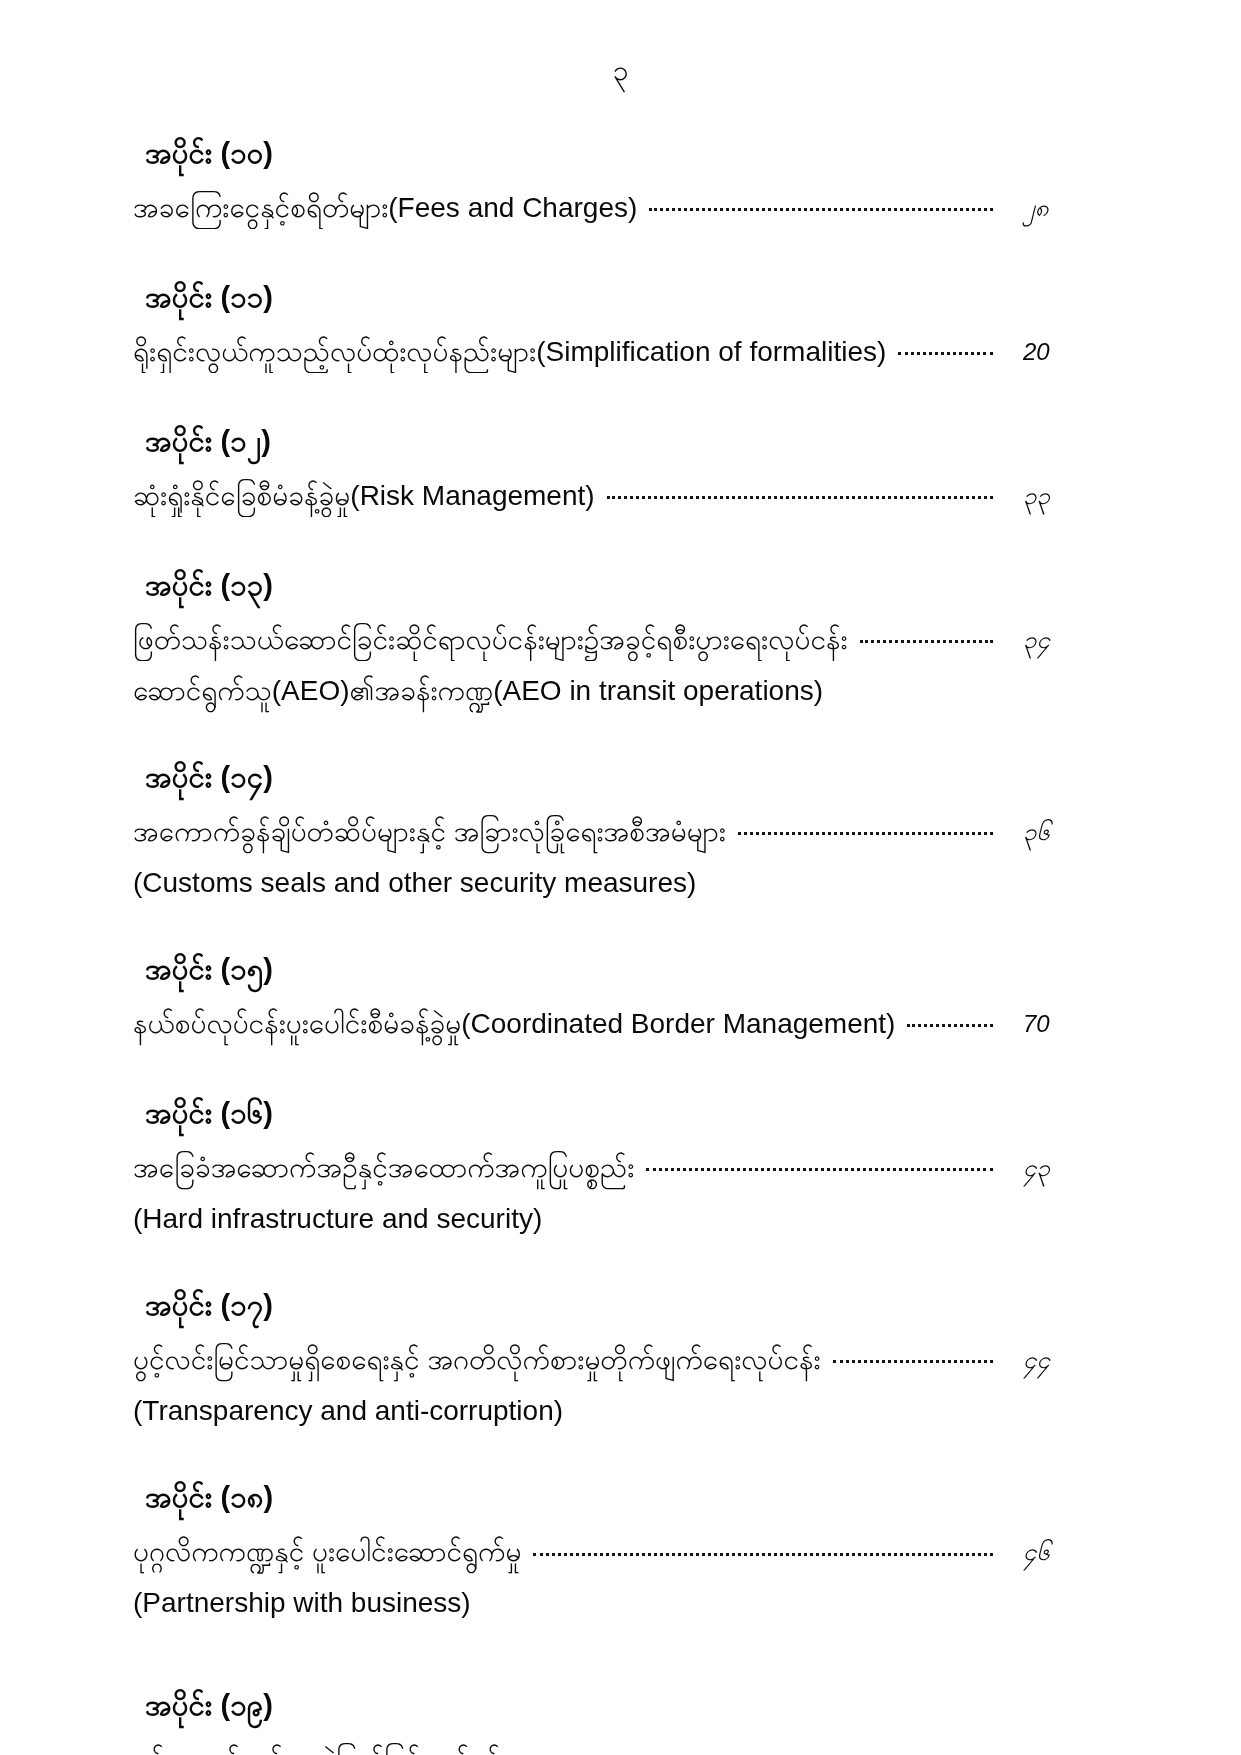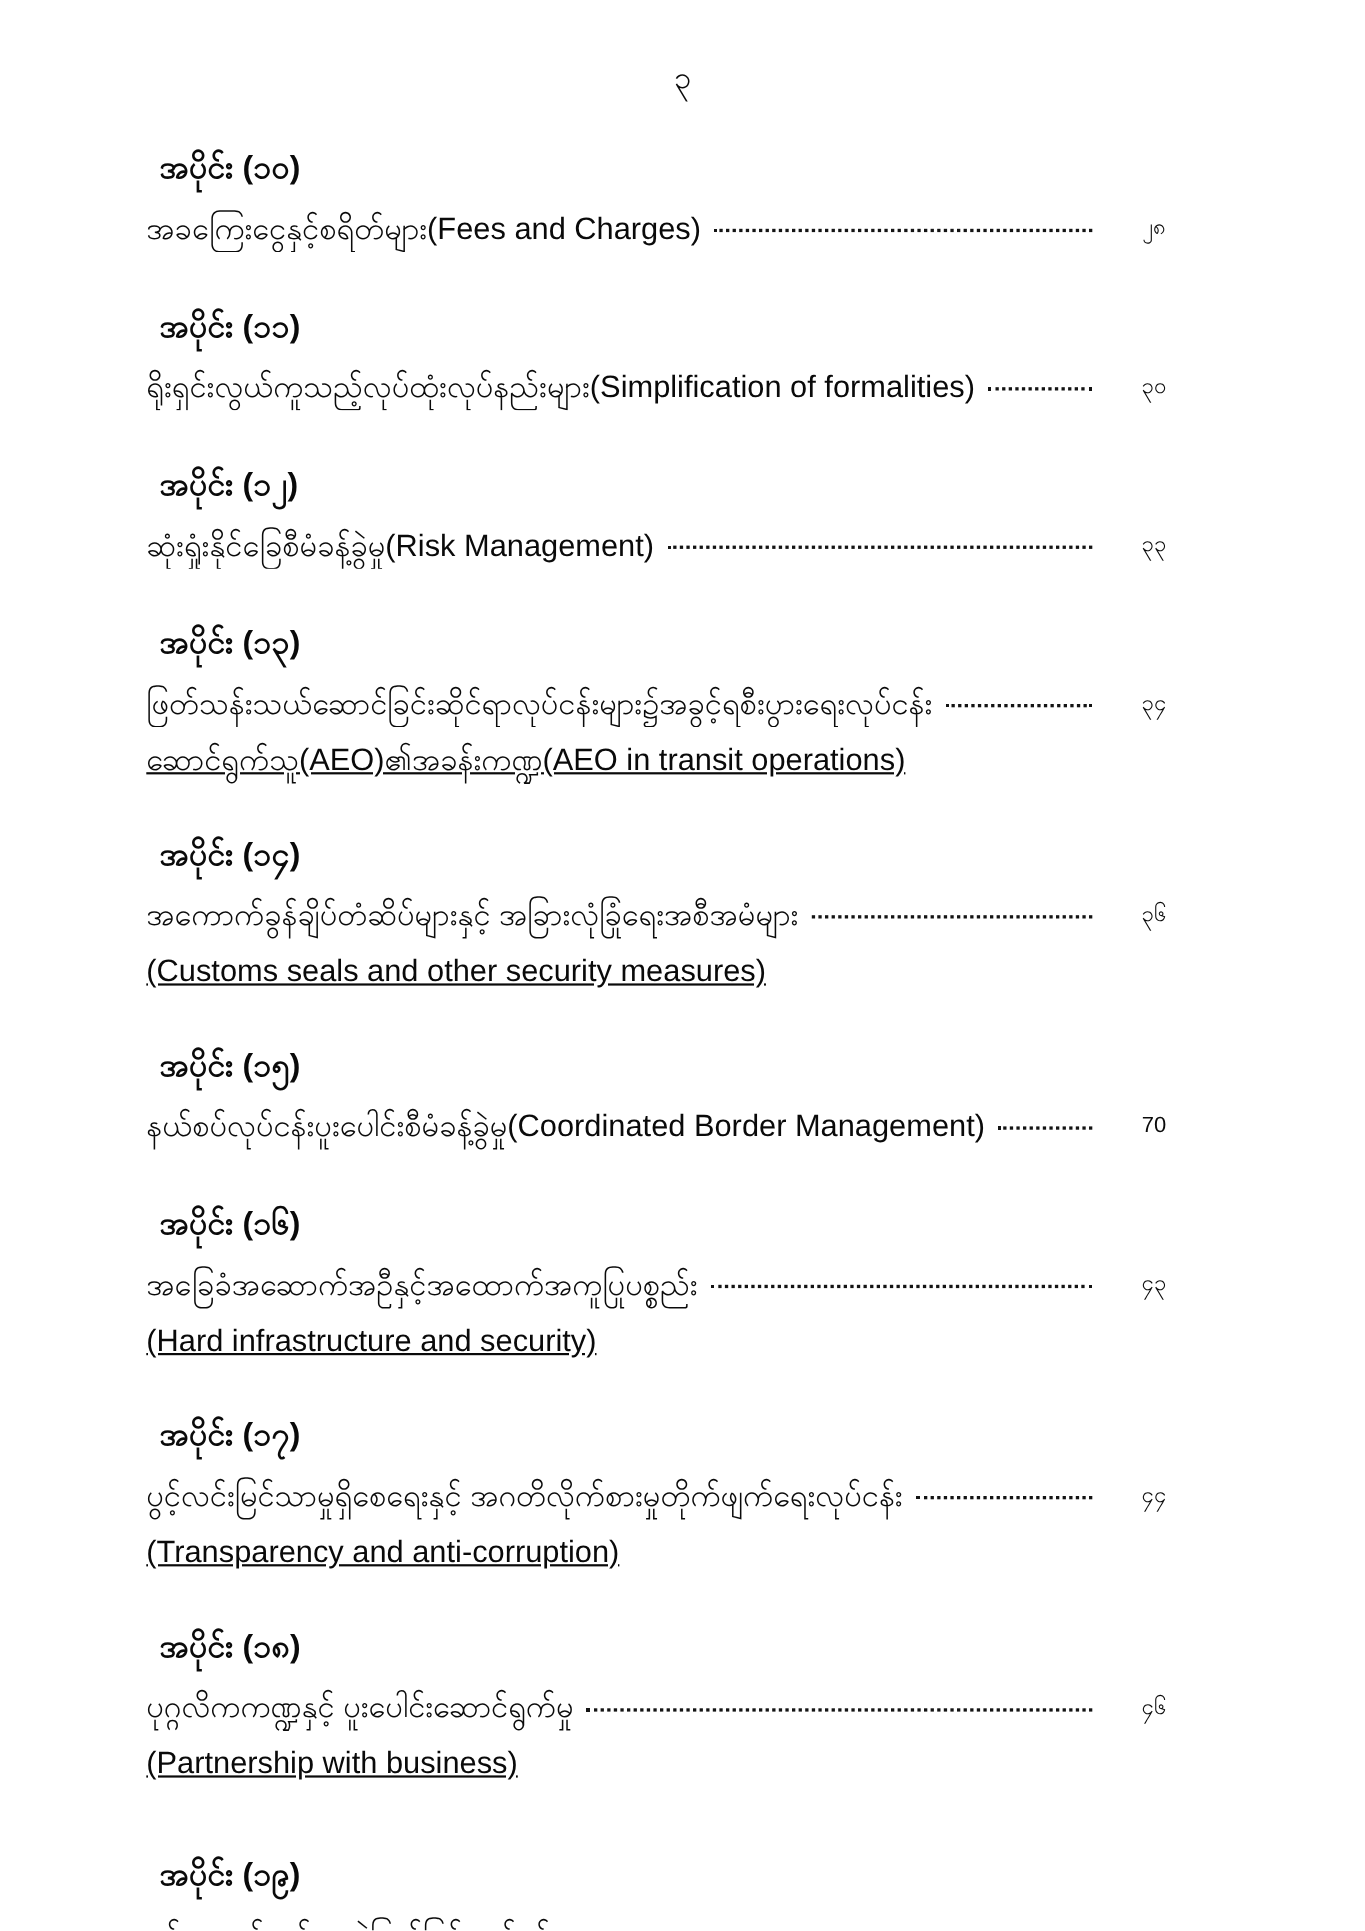--- a/index.html
+++ b/index.html
@@ -60,28 +60,28 @@
     height: 0;
     border-bottom: 3px dotted #141414;
     margin: 0 30px 0 12px;
     position: relative;
     top: 2px;
     align-self: center;
   }
   .page-num {
     flex: 0 0 auto;
     min-width: 52px;
-    text-align: center;
-    font-size: 20px;
+    text-align: left;
+    font-size: 24px;
+    font-style: italic;
   }
   .entry-sub {
     font-size: 28px;
     line-height: 1.5;
     margin-top: 6px;
-    text-decoration: underline;
   }
 </style>
 </head>
 <body>
 
 <div class="page">
 
   <div class="folio-row">၃</div>
 
   <div class="toc">
@@ -93,21 +93,21 @@
         <span class="dots"></span>
         <span class="page-num">၂၈</span>
       </div>
     </div>
 
     <div class="section">
       <div class="section-header">အပိုင်း (၁၁)</div>
       <div class="entry-row">
         <span class="entry-text">ရိုးရှင်းလွယ်ကူသည့်လုပ်ထုံးလုပ်နည်းများ(Simplification of formalities)</span>
         <span class="dots"></span>
-        <span class="page-num">၃၀</span>
+        <span class="page-num">20</span>
       </div>
     </div>
 
     <div class="section">
       <div class="section-header">အပိုင်း (၁၂)</div>
       <div class="entry-row">
         <span class="entry-text">ဆုံးရှုံးနိုင်ခြေစီမံခန့်ခွဲမှု(Risk Management)</span>
         <span class="dots"></span>
         <span class="page-num">၃၃</span>
       </div>

